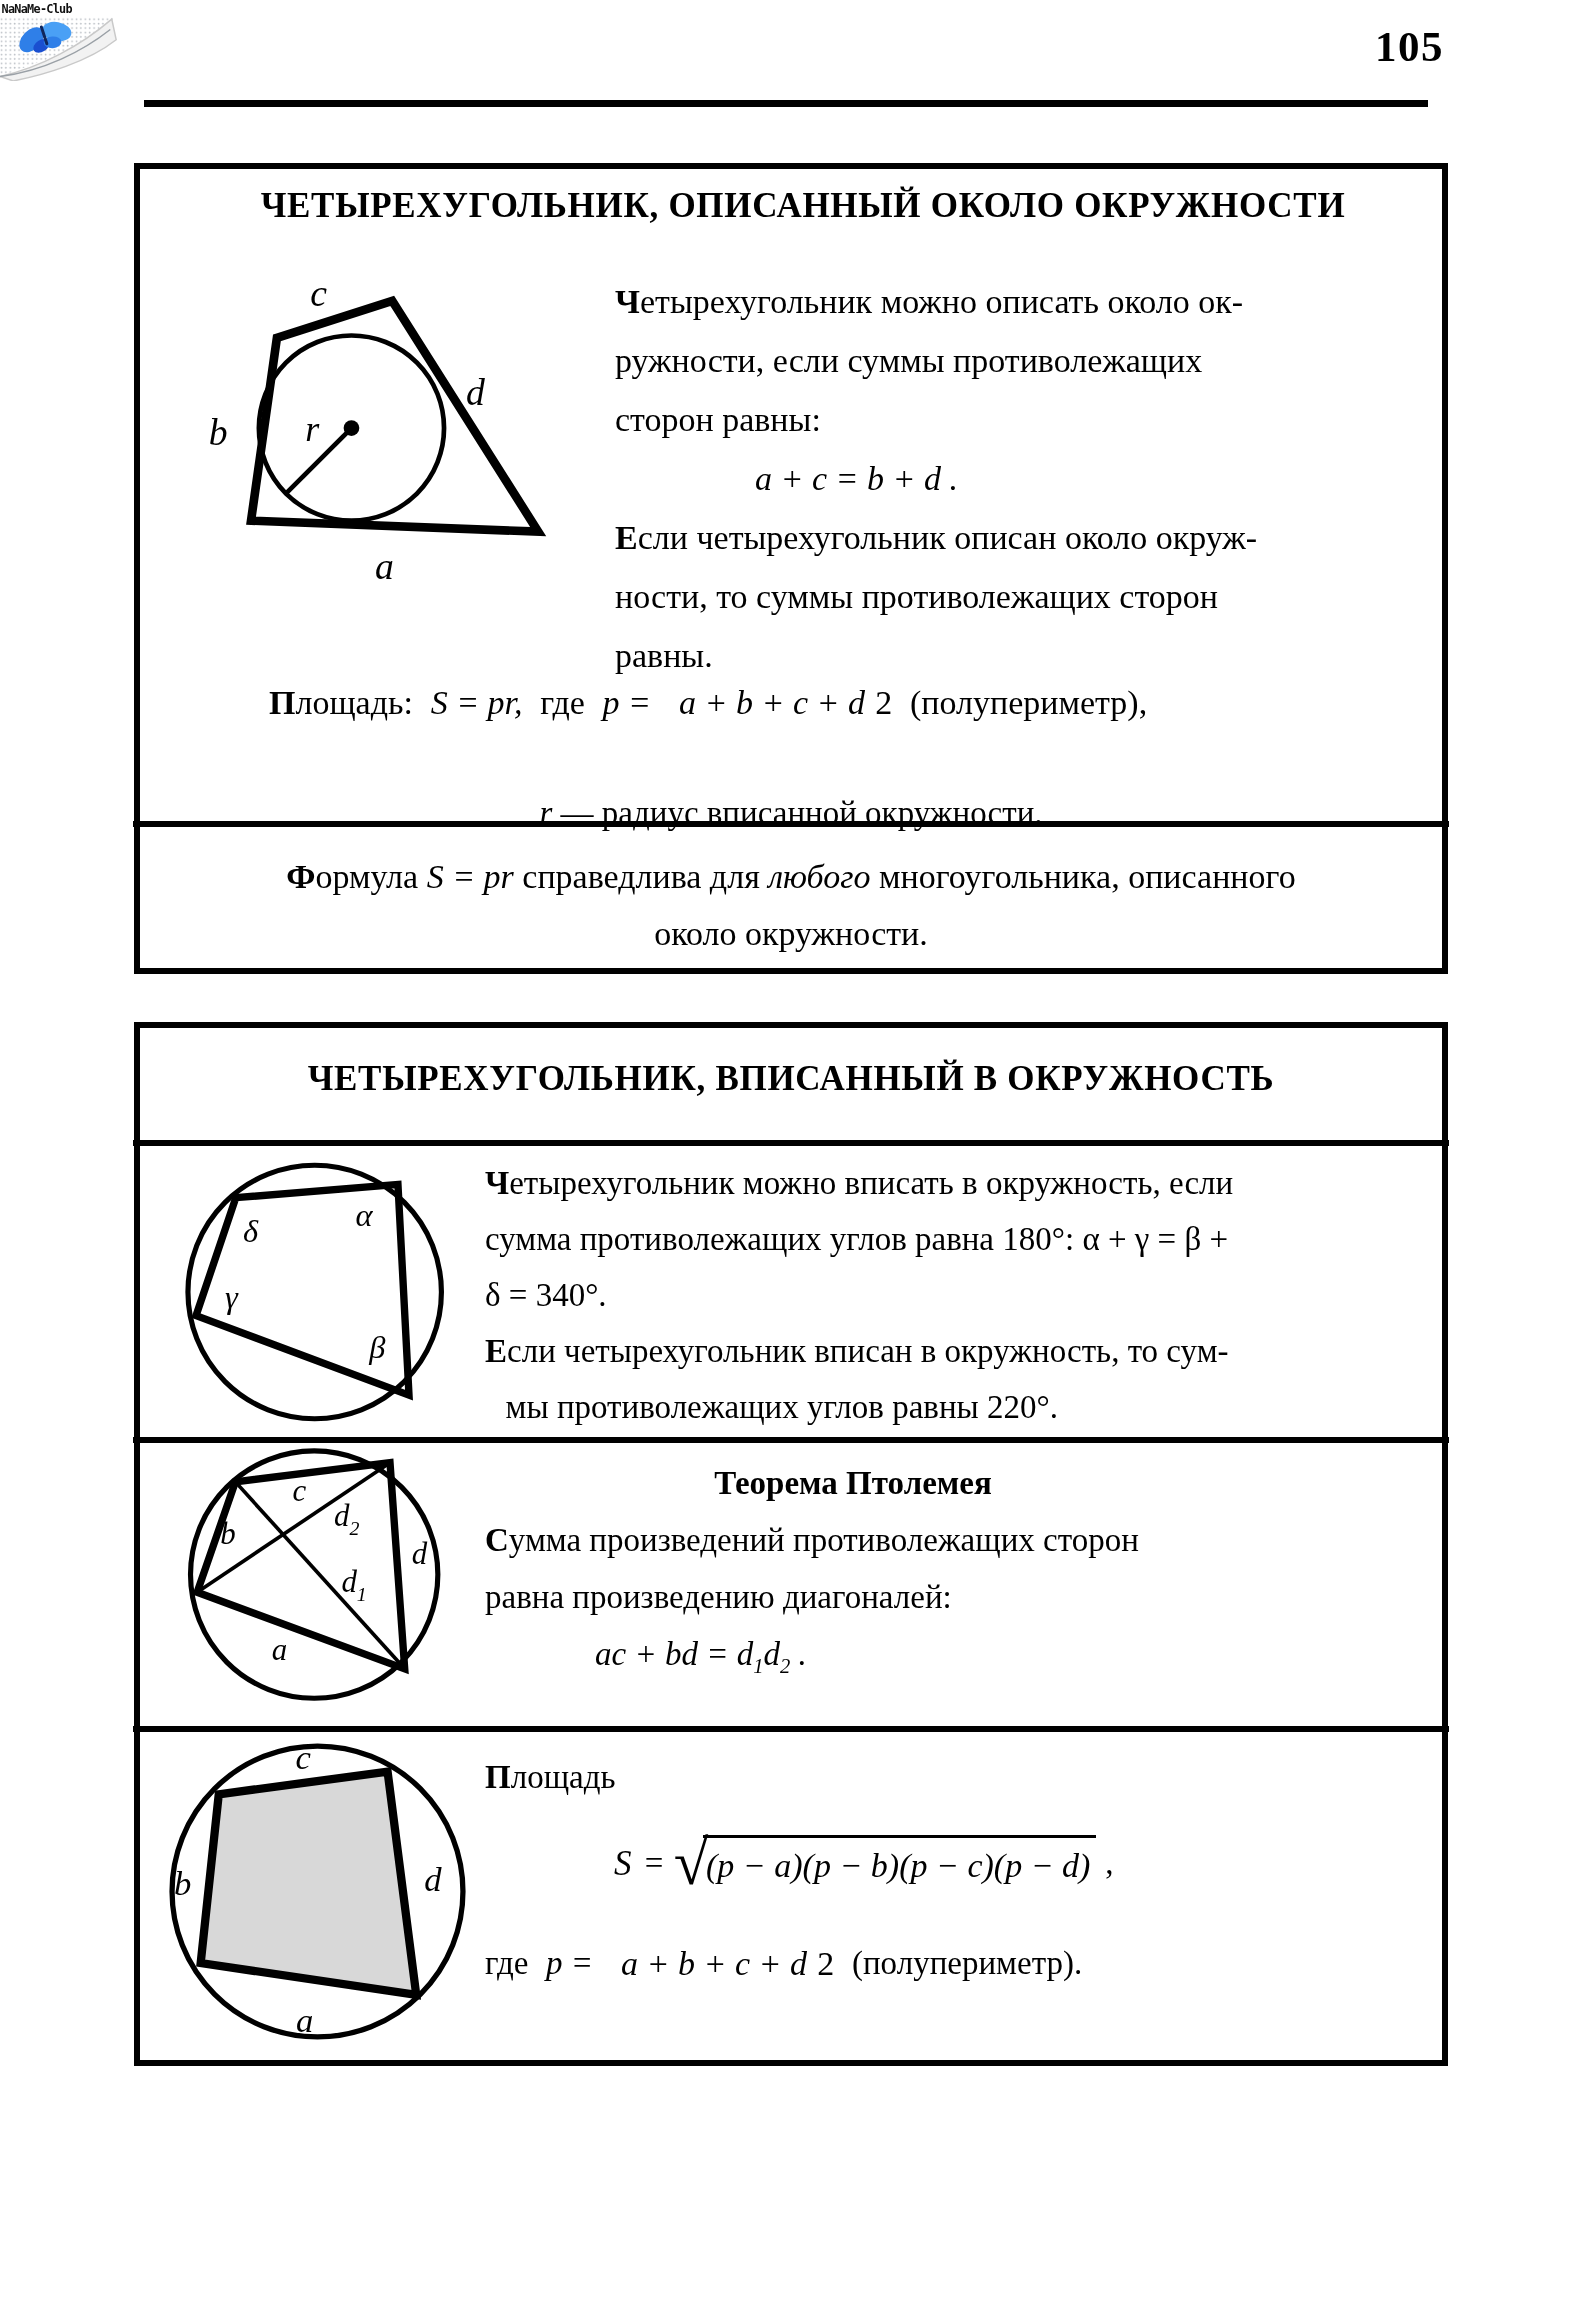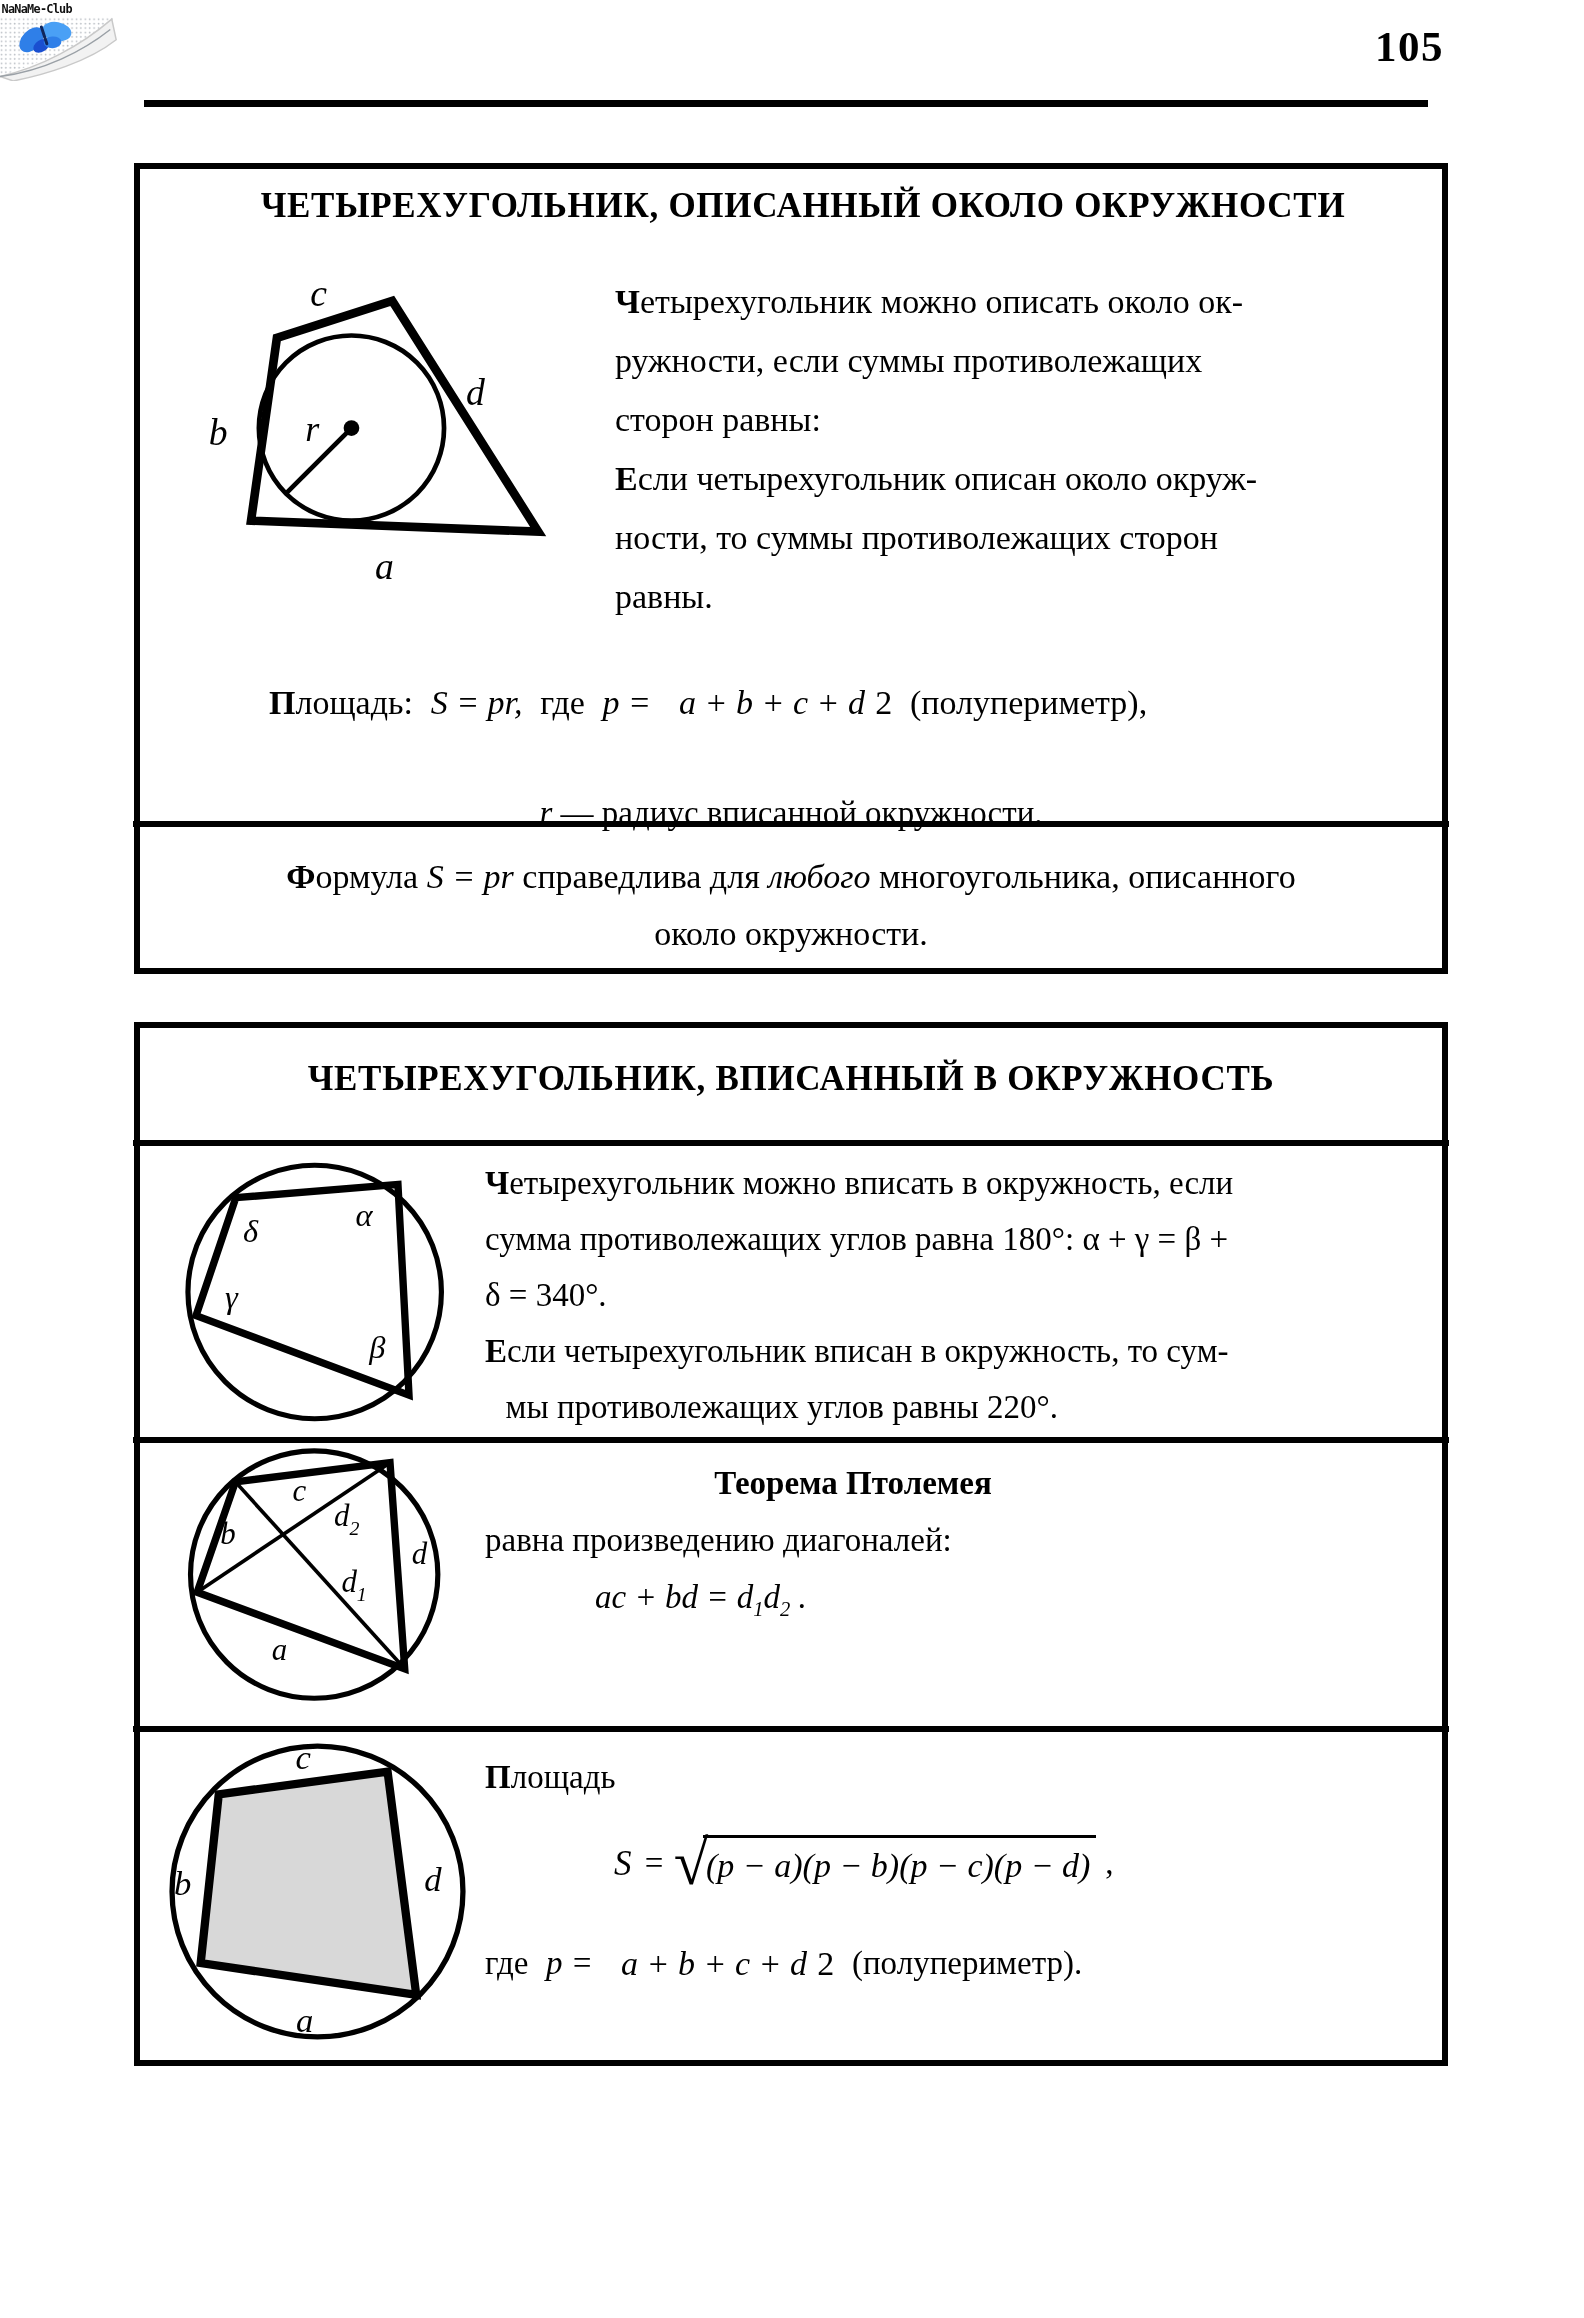--- a/index.html
+++ b/index.html
@@ -90,20 +90,21 @@
       <text x="40" y="212" font-size="48" font-style="italic" text-anchor="middle">b</text>
       <text x="368" y="160" font-size="48" font-style="italic" text-anchor="middle">d</text>
       <text x="252" y="382" font-size="48" font-style="italic" text-anchor="middle">a</text>
       <text x="160" y="206" font-size="46" font-style="italic" text-anchor="middle">r</text>
     </svg>
 
     <div class="tcol" style="left:475px;top:103px;width:810px;">
       <div class="tline"><span class="lead">Ч</span><span>етырехугольник можно описать около ок-</span></div>
       <div class="tline">ружности, если суммы противолежащих</div>
       <div class="tline">сторон равны:</div>
+      <div class="mathline" style="margin-left:140px;">a + c = b + d .</div>
       <div class="tline"><span class="lead">Е</span><span>сли четырехугольник описан около окруж-</span></div>
       <div class="tline">ности, то суммы противолежащих сторон</div>
       <div class="tline">равны.</div>
     </div>
 
     <div class="inline-row" style="position:absolute;left:129px;top:512px;font-size:34px;">
       <span><span class="lead">П</span><span>лощадь:</span></span>
       <span class="gap"></span>
       <span class="it">S = pr,</span>
       <span class="gap"></span>
@@ -165,20 +166,21 @@
       <text x="185" y="72" font-size="42" font-style="italic" text-anchor="middle">c</text>
       <text x="88" y="130" font-size="42" font-style="italic" text-anchor="middle">b</text>
       <text x="348" y="158" font-size="42" font-style="italic" text-anchor="middle">d</text>
       <text x="158" y="288" font-size="42" font-style="italic" text-anchor="middle">a</text>
       <text x="232" y="106" font-size="42" font-style="italic"><tspan>d</tspan><tspan dy="12" font-size="27">2</tspan></text>
       <text x="242" y="196" font-size="42" font-style="italic"><tspan>d</tspan><tspan dy="12" font-size="27">1</tspan></text>
     </svg>
 
     <div class="tcol" style="left:345px;top:427px;width:941px;font-size:33px;line-height:57px;">
       <div style="width:736px;text-align:center;font-weight:bold;">Теорема Птолемея</div>
+      <div class="tline"><span class="lead">С</span><span>умма произведений противолежащих сторон</span></div>
       <div class="tline">равна произведению диагоналей:</div>
       <div class="mathline" style="margin-left:110px;">
         <span>ac + bd = d</span><sub style="font-size:20.6px;">1</sub><span>d</span><sub style="font-size:20.6px;">2</sub><span> .</span>
       </div>
     </div>
 
     <div class="hdiv" style="top:698px;"></div>
 
     <svg style="position:absolute;left:11px;top:709px;" width="333" height="309" viewBox="0 0 430 410">
       <circle cx="215" cy="205" r="193" fill="none" stroke="#000" stroke-width="7"></circle>

